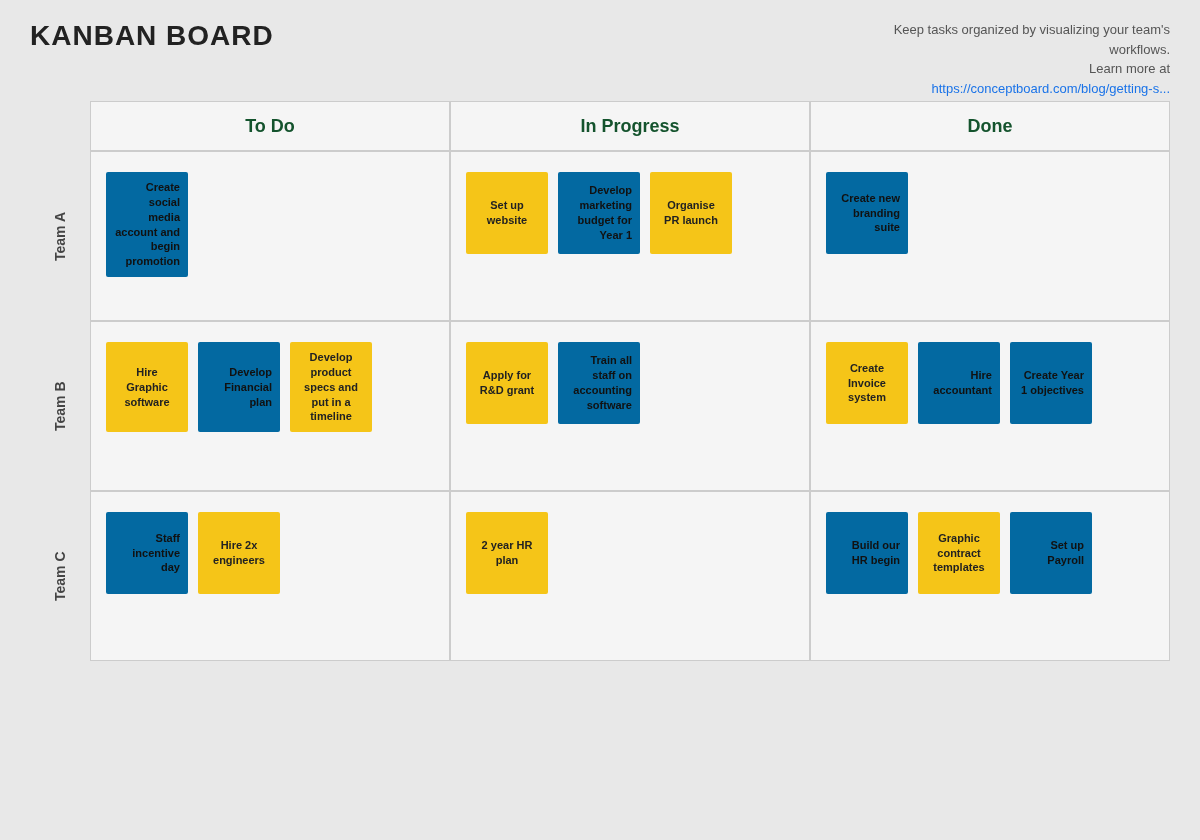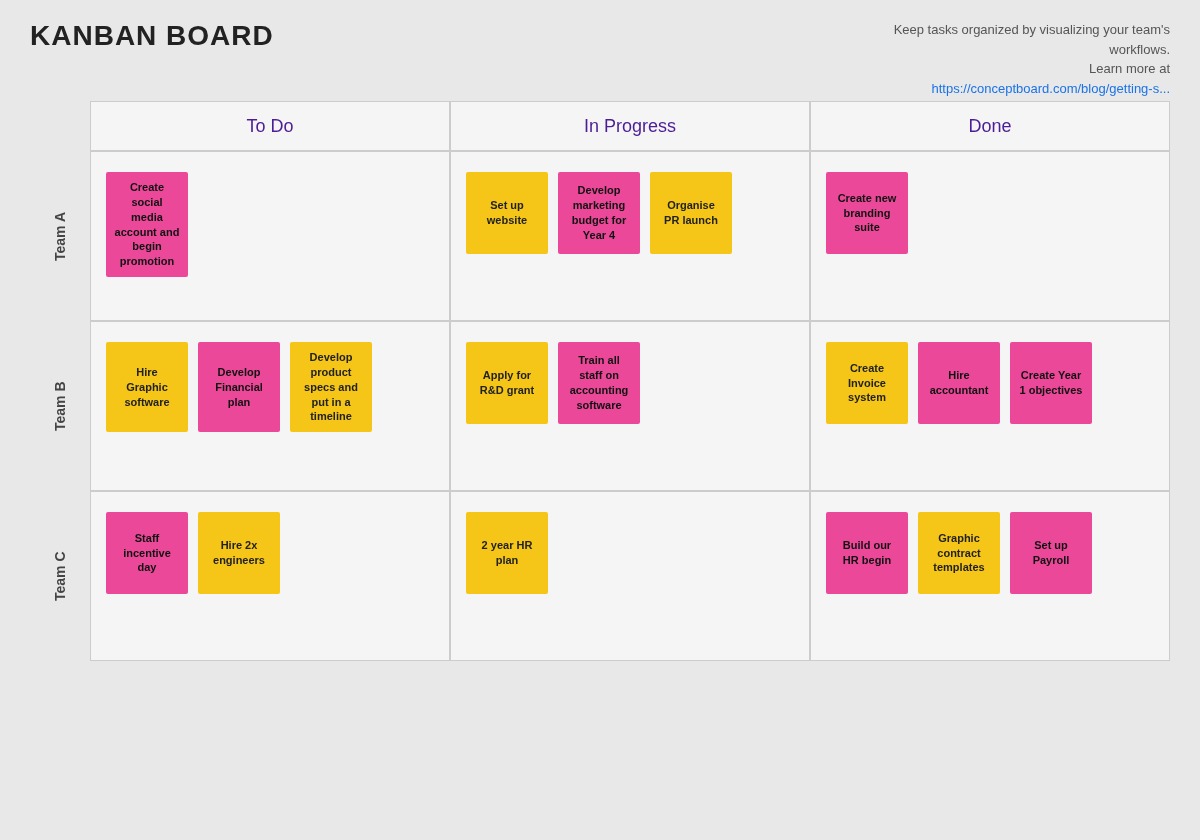--- a/index.html
+++ b/index.html
@@ -43,22 +43,22 @@
     }
 
     
     .col-header {
       background: #f5f5f5;
       border: 1px solid #ccc;
       display: flex;
       align-items: center;
       justify-content: center;
       font-size: 18px;
-      font-weight: 400;
-      color: #4c1d95;
+      font-weight: 700;
+      color: #14532d;
     }
     .col-header-empty {
       background: #e8e8e8;
       border: none;
     }
 
     
     .row-label {
       background: #e8e8e8;
       display: flex;
@@ -95,21 +95,21 @@
       justify-content: center;
       text-align: center;
       font-size: 11px;
       font-weight: 600;
       color: #222;
       line-height: 1.35;
       border-radius: 2px;
       flex-shrink: 0;
     }
     .card-yellow { background: #f5c518; }
-    .card-teal { background: #ec4899; color: #111; }
+    .card-teal { background: #0369a1; color: #111; text-align: right; }
   </style>
 </head>
 <body>
 
 <div class="header">
   <h1 class="page-title">KANBAN BOARD</h1>
   <div class="header-note">
     <span>Keep tasks organized by visualizing your team's workflows.</span><br>
     <span>Learn more at </span><a href="#">https://conceptboard.com/blog/getting-s...</a>
   </div>
@@ -122,21 +122,21 @@
   <div class="col-header">To Do</div>
   <div class="col-header">In Progress</div>
   <div class="col-header">Done</div>
 
   <div class="row-label">Team A</div>
   <div class="board-cell">
       <div class="card card-teal">Create social media account and begin promotion</div>
     </div>
   <div class="board-cell">
   <div class="card card-yellow">Set up website</div>
-      <div class="card card-teal">Develop marketing budget for Year 4</div>
+      <div class="card card-teal">Develop marketing budget for Year 1</div>
       <div class="card card-yellow">Organise PR launch</div>
     </div>
   <div class="board-cell">
   <div class="card card-teal">Create new branding suite</div>
     </div>
 
   <div class="row-label">Team B</div>
   <div class="board-cell">
   <div class="card card-yellow">Hire Graphic software</div>
       <div class="card card-teal">Develop Financial plan</div>

